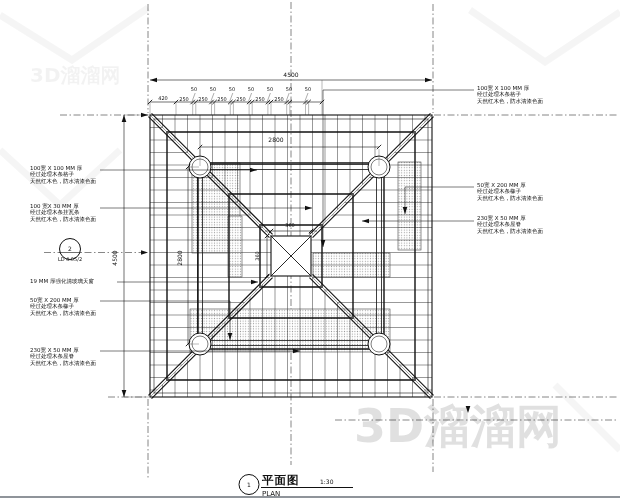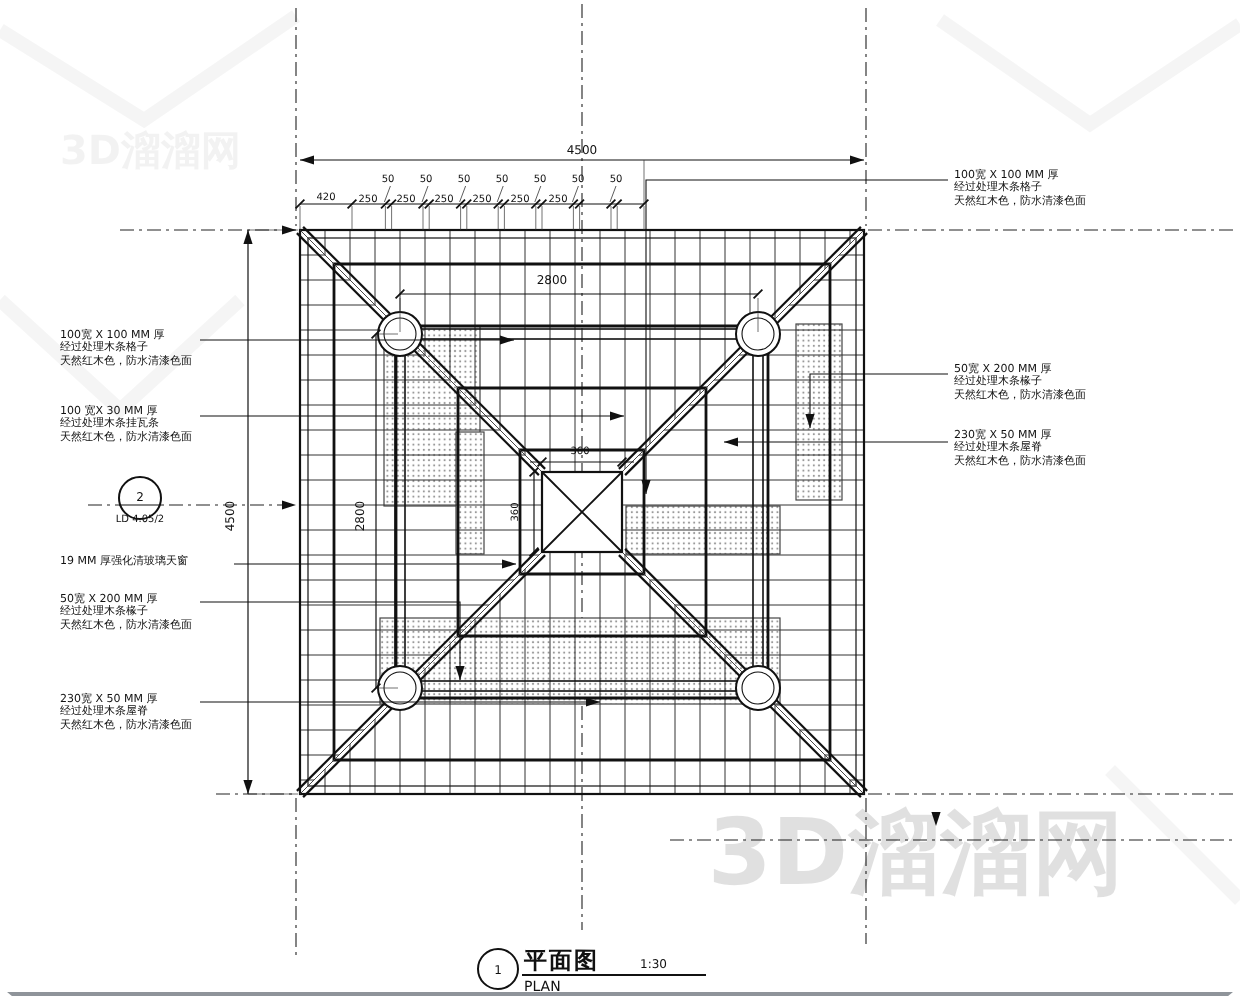--- a/index.html
+++ b/index.html
@@ -1,17 +1,17 @@
 <!DOCTYPE html>
 <html><head>
 <meta charset="utf-8">
 <style>
   html,body{margin:0;padding:0;background:#fff;}
   .stage{position:relative;width:620px;height:500px;background:#ffffff;overflow:hidden;
-         font-family:"DejaVu Sans",sans-serif;border-radius:13px;}
+         font-family:"DejaVu Sans",sans-serif;}
   svg{position:absolute;left:0;top:0;}
   .co{position:absolute;font-size:5.5px;line-height:1.16;color:#111;letter-spacing:0;
       white-space:nowrap;}
   .co div{height:6.3px;}
   .bottom-rule{position:absolute;left:0;top:496px;width:620px;height:2px;background:#8f949a;}
   text{font-family:"DejaVu Sans",sans-serif;fill:#111;}
   .dimtxt{font-size:6px;}
   .dimtxt-sm{font-size:5px;}
   .wm-big{font-size:46px;font-weight:bold;fill:rgba(0,0,0,0.12);}
   .wm-sm{font-size:20px;font-weight:bold;fill:rgba(0,0,0,0.05);}

